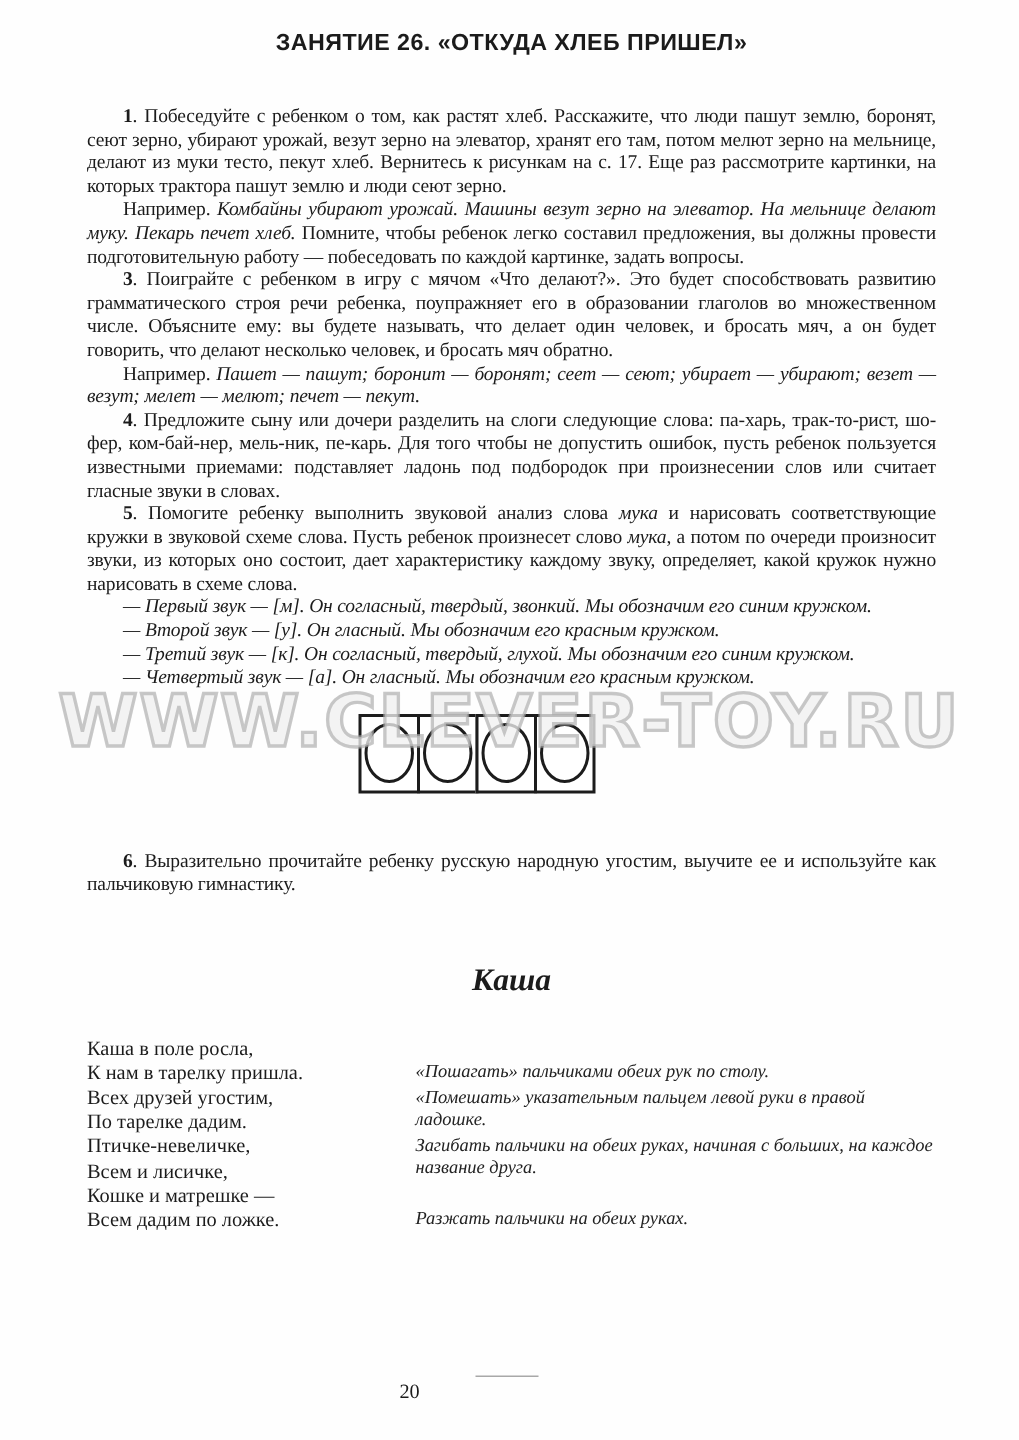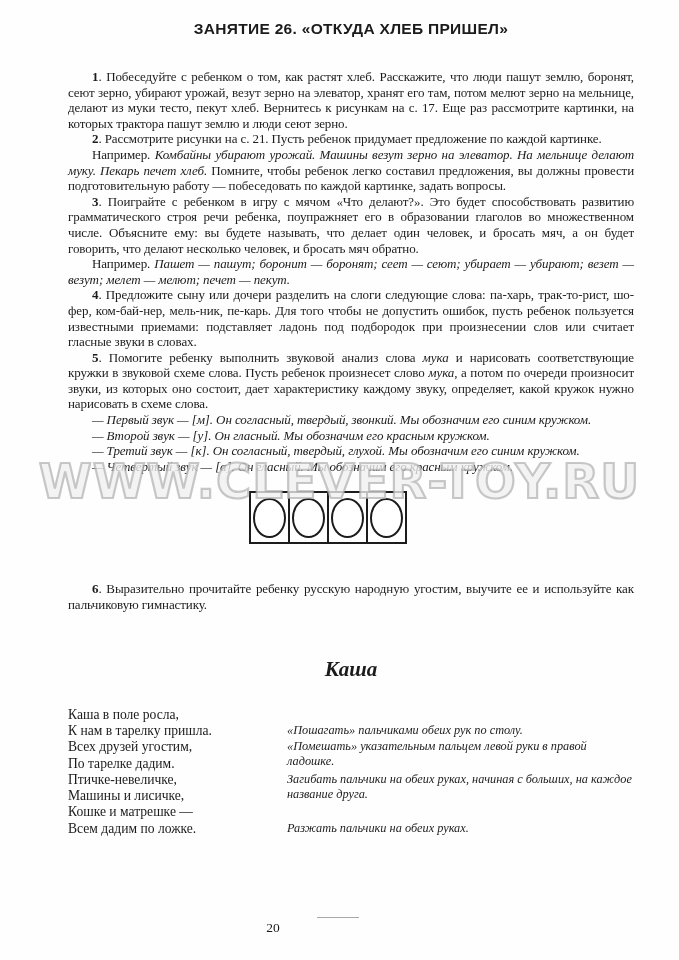--- a/index.html
+++ b/index.html
@@ -8,21 +8,21 @@
     position: relative;
     width: 679px;
     height: 960px;
     background: #fefefe;
     font-family: "Liberation Serif", serif;
     color: #1b1b1b;
     overflow: hidden;
   }
   .content {
     position: absolute;
-    left: 68px;
+    left: 58px;
     top: 20px;
     width: 566px;
   }
   .title {
     font-family: "Liberation Sans", sans-serif;
     font-weight: bold;
     font-size: 15.5px;
     text-align: center;
     letter-spacing: 0.3px;
     margin-bottom: 31px;
@@ -128,21 +128,20 @@
 <body>
 
 <div class="page">
 
   <div class="content">
 
     <div class="title">ЗАНЯТИЕ 26. «ОТКУДА ХЛЕБ ПРИШЕЛ»</div>
 
     <p class="para"><span class="num">1</span><span>. Побеседуйте с ребенком о том, как растят хлеб. Расскажите, что люди пашут землю, боронят, сеют зерно, убирают урожай, везут зерно на элеватор, хранят его там, потом мелют зерно на мельнице, делают из муки тесто, пекут хлеб. Вернитесь к рисункам на с. 17. Еще раз рассмотрите картинки, на которых трактора пашут землю и люди сеют зерно.</span></p>
 
-    <p class="para"><span class="num">2</span><span>. Рассмотрите рисунки на с. 21. Пусть ребенок придумает предложение по каждой картинке.</span></p>
 
     <p class="para"><span>Например. </span><span class="it">Комбайны убирают урожай. Машины везут зерно на элеватор. На мельнице делают муку. Пекарь печет хлеб.</span><span> Помните, чтобы ребенок легко составил предложения, вы должны провести подготовительную работу — побеседовать по каждой картинке, задать вопросы.</span></p>
 
     <p class="para"><span class="num">3</span><span>. Поиграйте с ребенком в игру с мячом «Что делают?». Это будет способствовать развитию грамматического строя речи ребенка, поупражняет его в образовании глаголов во множественном числе. Объясните ему: вы будете называть, что делает один человек, и бросать мяч, а он будет говорить, что делают несколько человек, и бросать мяч обратно.</span></p>
 
     <p class="para"><span>Например. </span><span class="it">Пашет — пашут; боронит — боронят; сеет — сеют; убирает — убирают; везет — везут; мелет — мелют; печет — пекут.</span></p>
 
     <p class="para"><span class="num">4</span><span>. Предложите сыну или дочери разделить на слоги следующие слова: па-харь, трак-то-рист, шо-фер, ком-бай-нер, мель-ник, пе-карь. Для того чтобы не допустить ошибок, пусть ребенок пользуется известными приемами: подставляет ладонь под подбородок при произнесении слов или считает гласные звуки в словах.</span></p>
 
     <p class="para"><span class="num">5</span><span>. Помогите ребенку выполнить звуковой анализ слова </span><span class="it">мука</span><span> и нарисовать соответствующие кружки в звуковой схеме слова. Пусть ребенок произнесет слово </span><span class="it">мука</span><span>, а потом по очереди произносит звуки, из которых оно состоит, дает характеристику каждому звуку, определяет, какой кружок нужно нарисовать в схеме слова.</span></p>
@@ -170,21 +169,21 @@
     <p class="para p6"><span class="num">6</span><span>. Выразительно прочитайте ребенку русскую народную угостим, выучите ее и используйте как пальчиковую гимнастику.</span></p>
 
     <div class="kasha-heading">Каша</div>
 
     <div class="poem">
       <div class="verse v1">Каша в поле росла,</div>
       <div class="verse v2">К нам в тарелку пришла.</div>
       <div class="verse v3">Всех друзей угостим,</div>
       <div class="verse v4">По тарелке дадим.</div>
       <div class="verse v5">Птичке-невеличке,</div>
-      <div class="verse v6">Машины и лисичке,</div>
+      <div class="verse v6">Всем и лисичке,</div>
       <div class="verse v7">Кошке и матрешке —</div>
       <div class="verse v8">Всем дадим по ложке.</div>
       <div class="action a2">«Пошагать» пальчиками обеих рук по столу.</div>
       <div class="action a4">Загибать пальчики на обеих руках, начиная с больших, на каждое название друга.</div>
       <div class="action a3">«Помешать» указательным пальцем левой руки в правой ладошке.</div>
       <div class="action a5">Разжать пальчики на обеих руках.</div>
     </div>
 
   </div>
 

